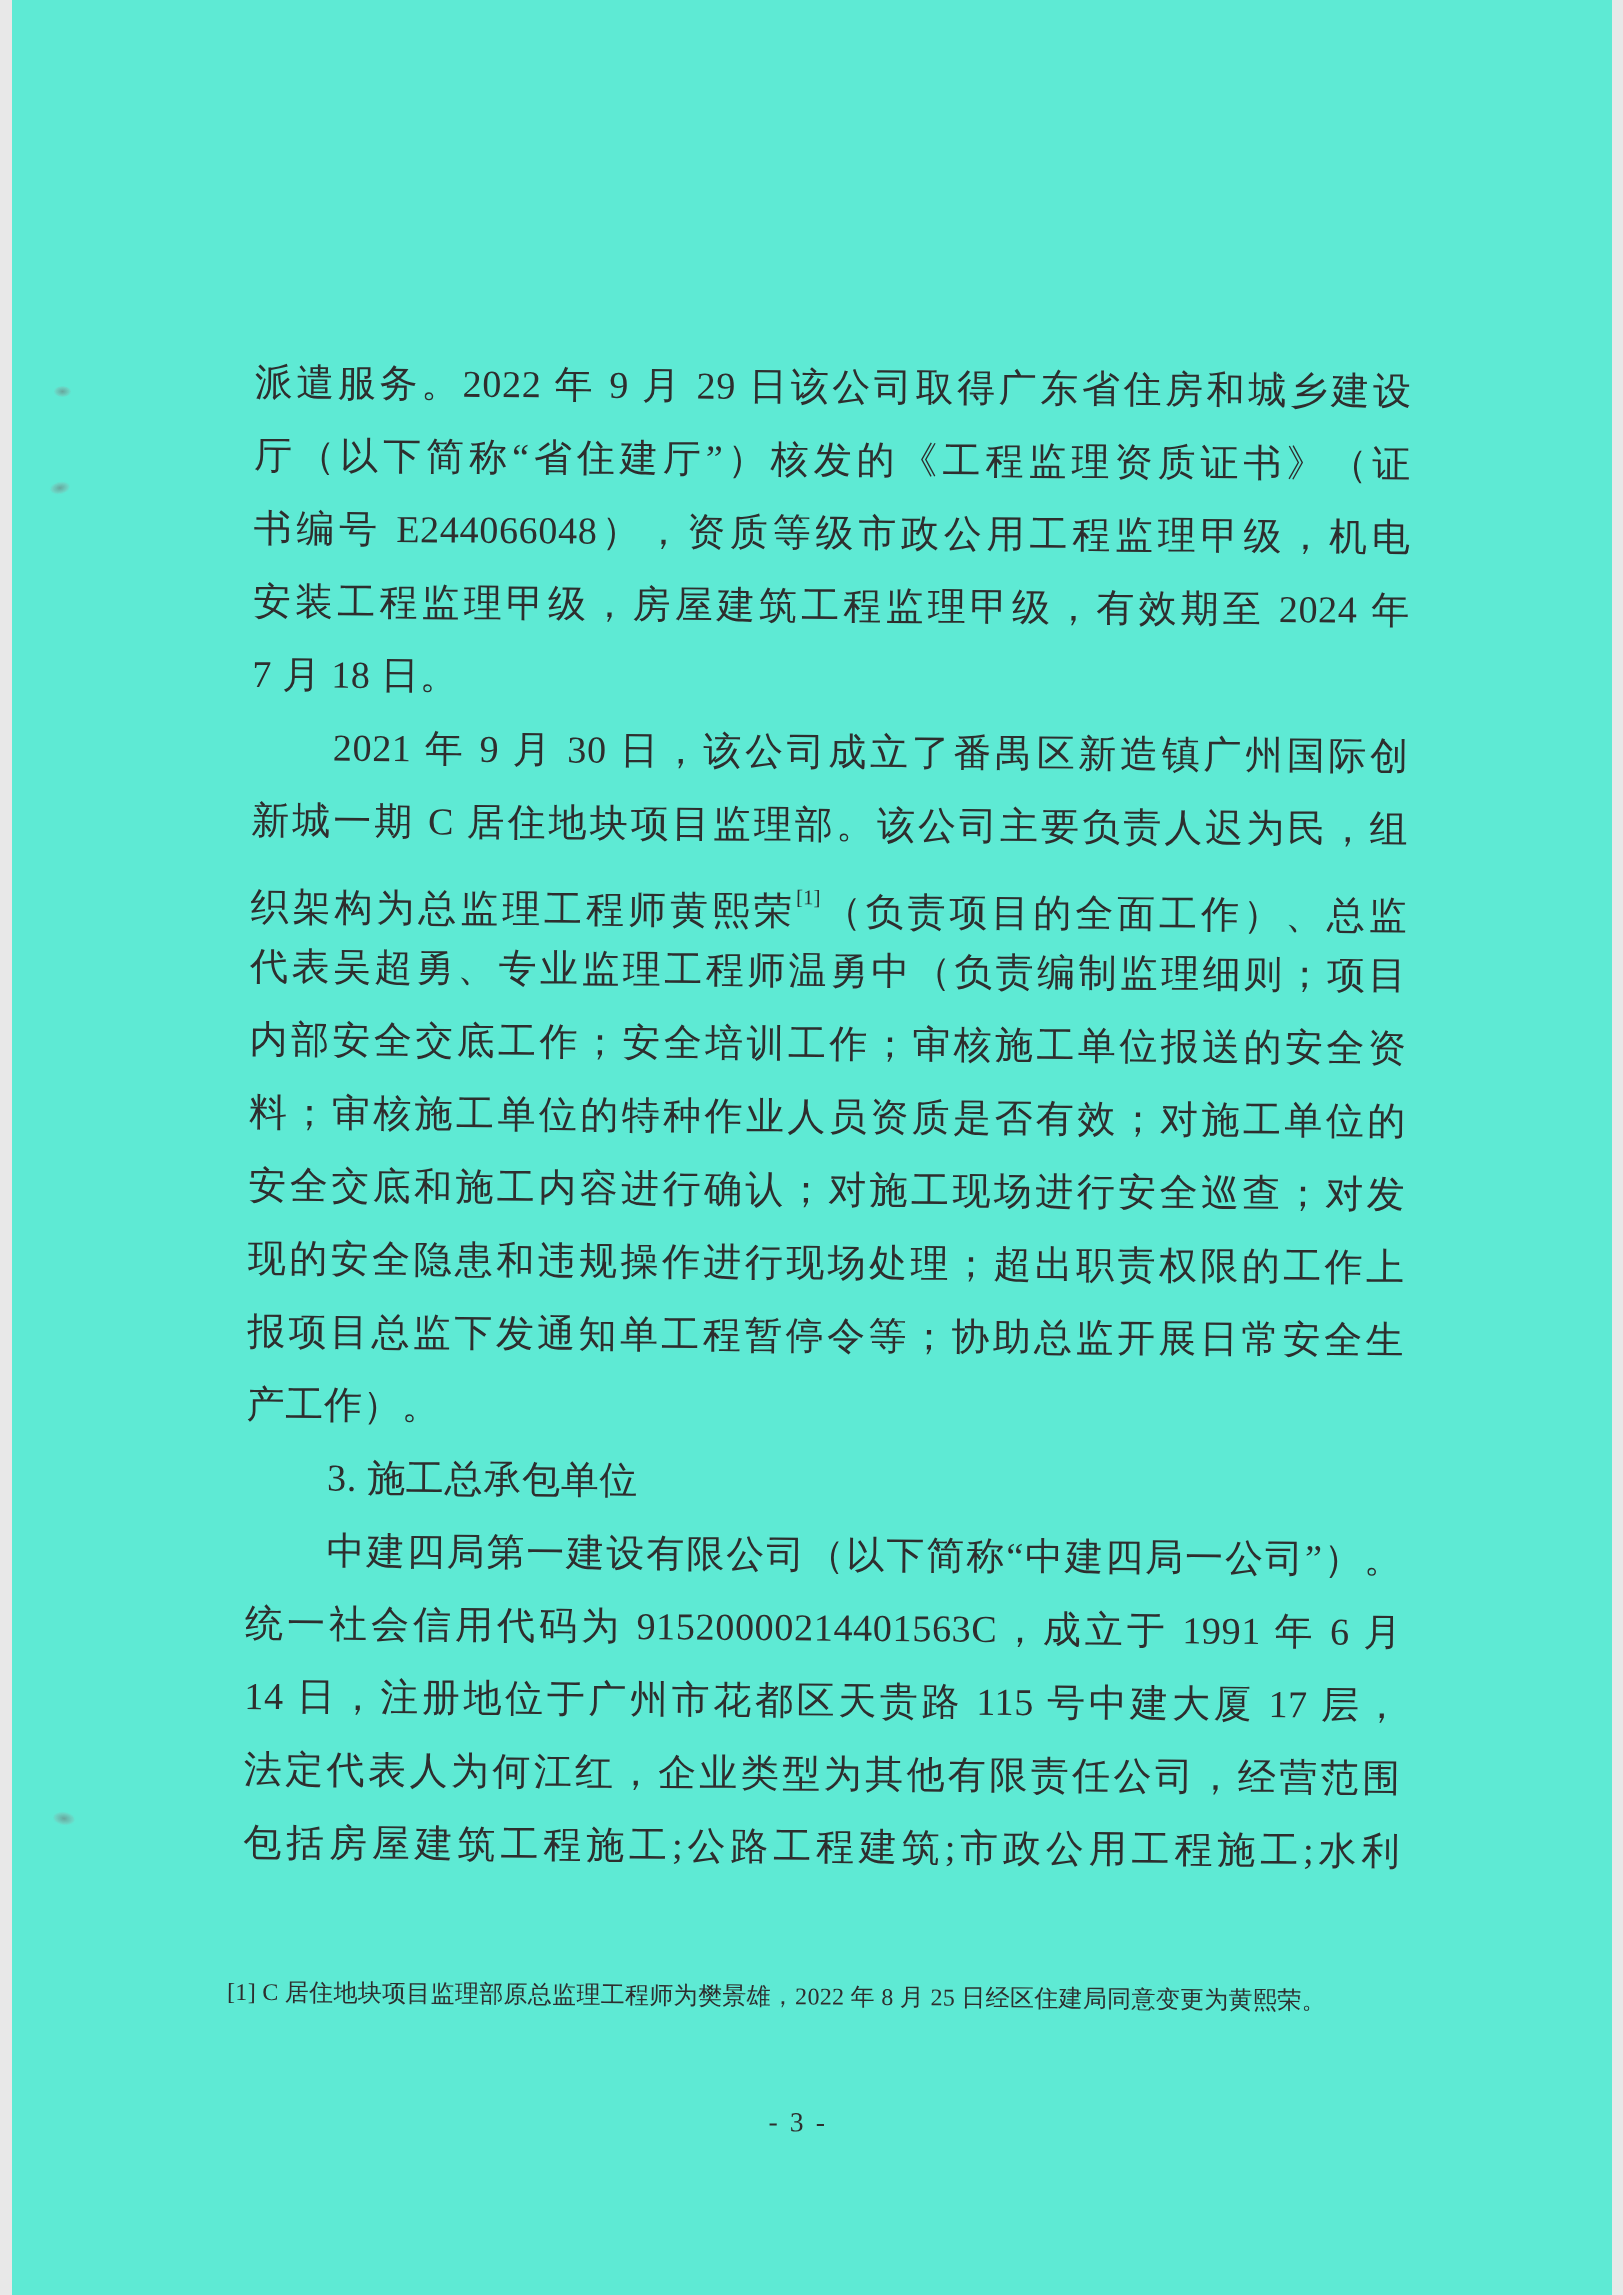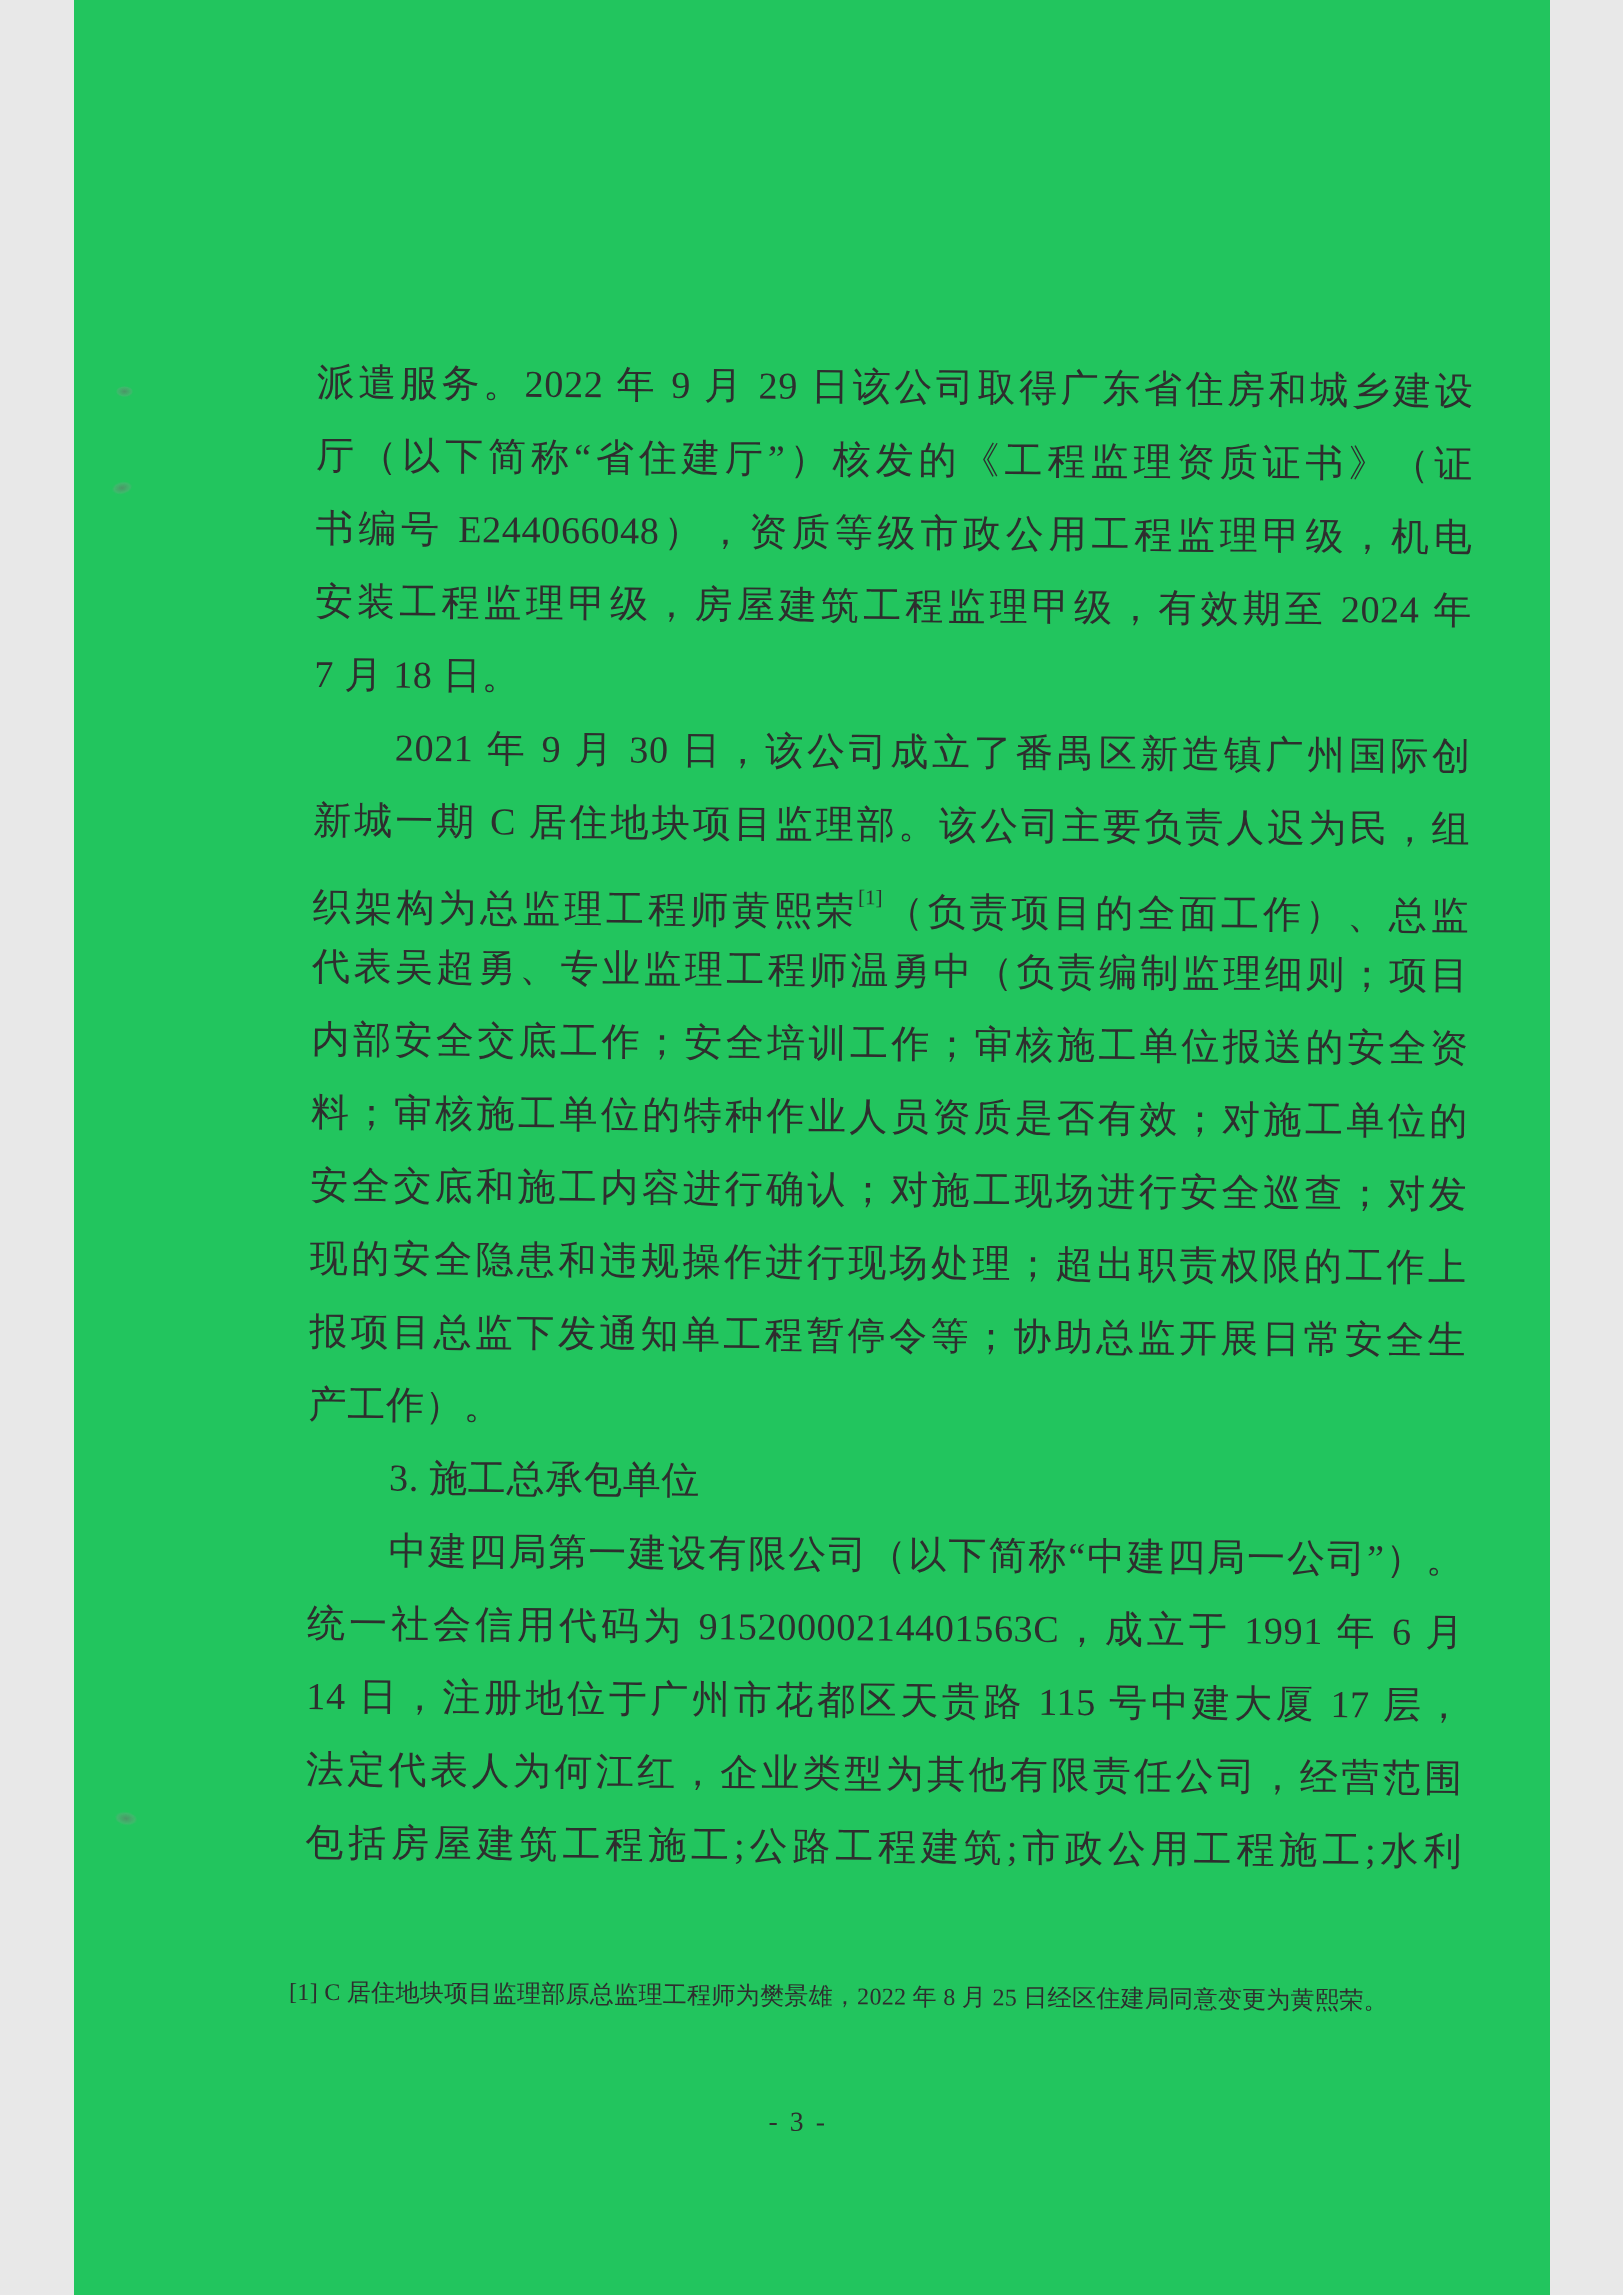--- a/index.html
+++ b/index.html
@@ -2,24 +2,24 @@
 <html style="font-size:10.5px"><head>
 <meta charset="utf-8">
 <style>
   html, body {
     margin: 0;
     padding: 0;
     background: #e8e8e8;
   }
   .page {
     position: relative;
-    width: 1476px;
+    width: 1600px;
     height: 2295px;
     margin: 0 auto;
-    background: #22c55e;
+    background: #5eead4;
     overflow: hidden;
     font-family: "Liberation Serif", "DejaVu Serif", serif;
     color: #2e2e2e;
   }
   
   .scan-skew {
     position: absolute;
     inset: 0;
     transform: rotate(0.45deg);
     transform-origin: 243px 349px;

